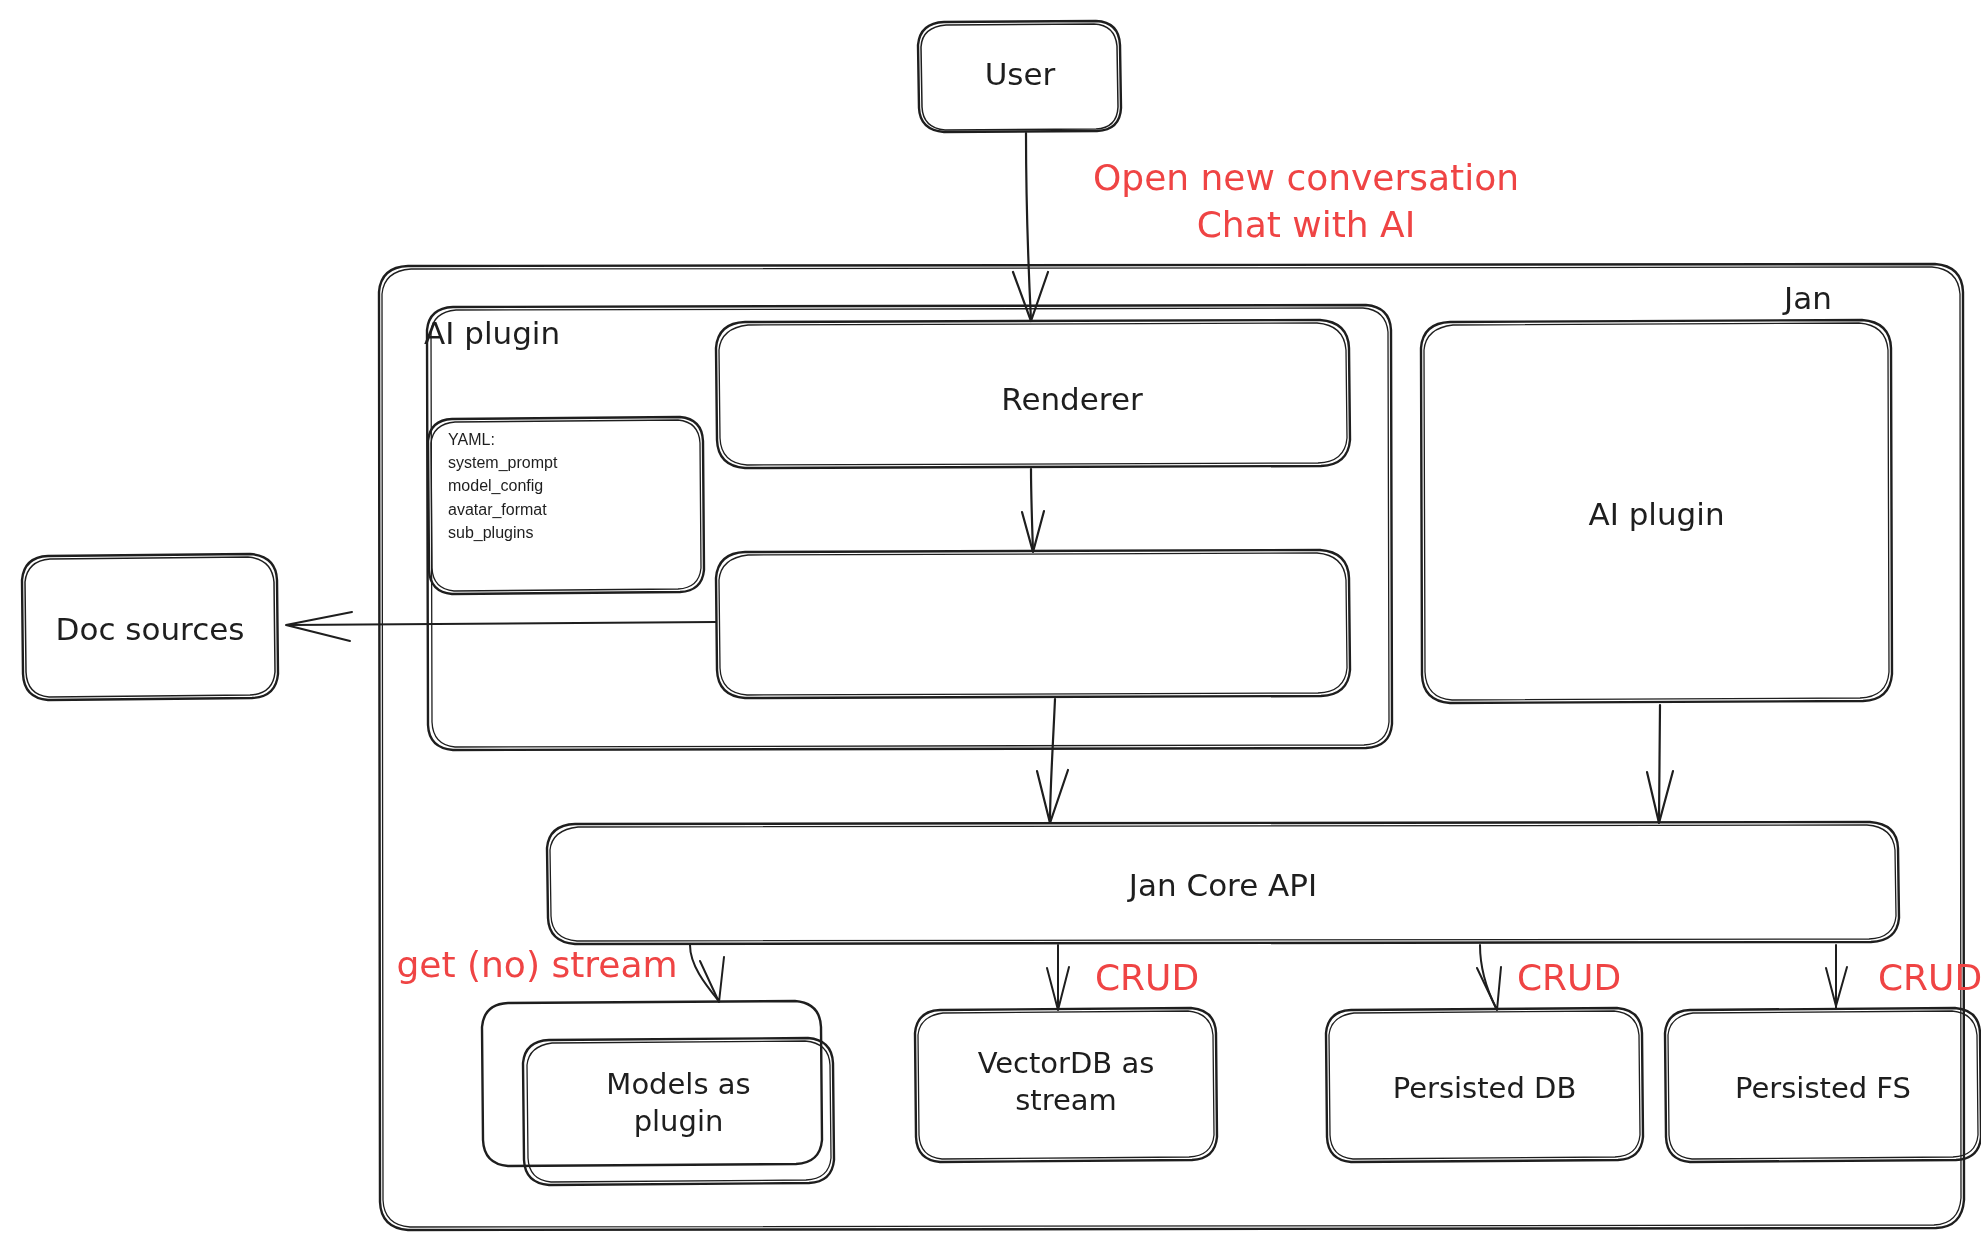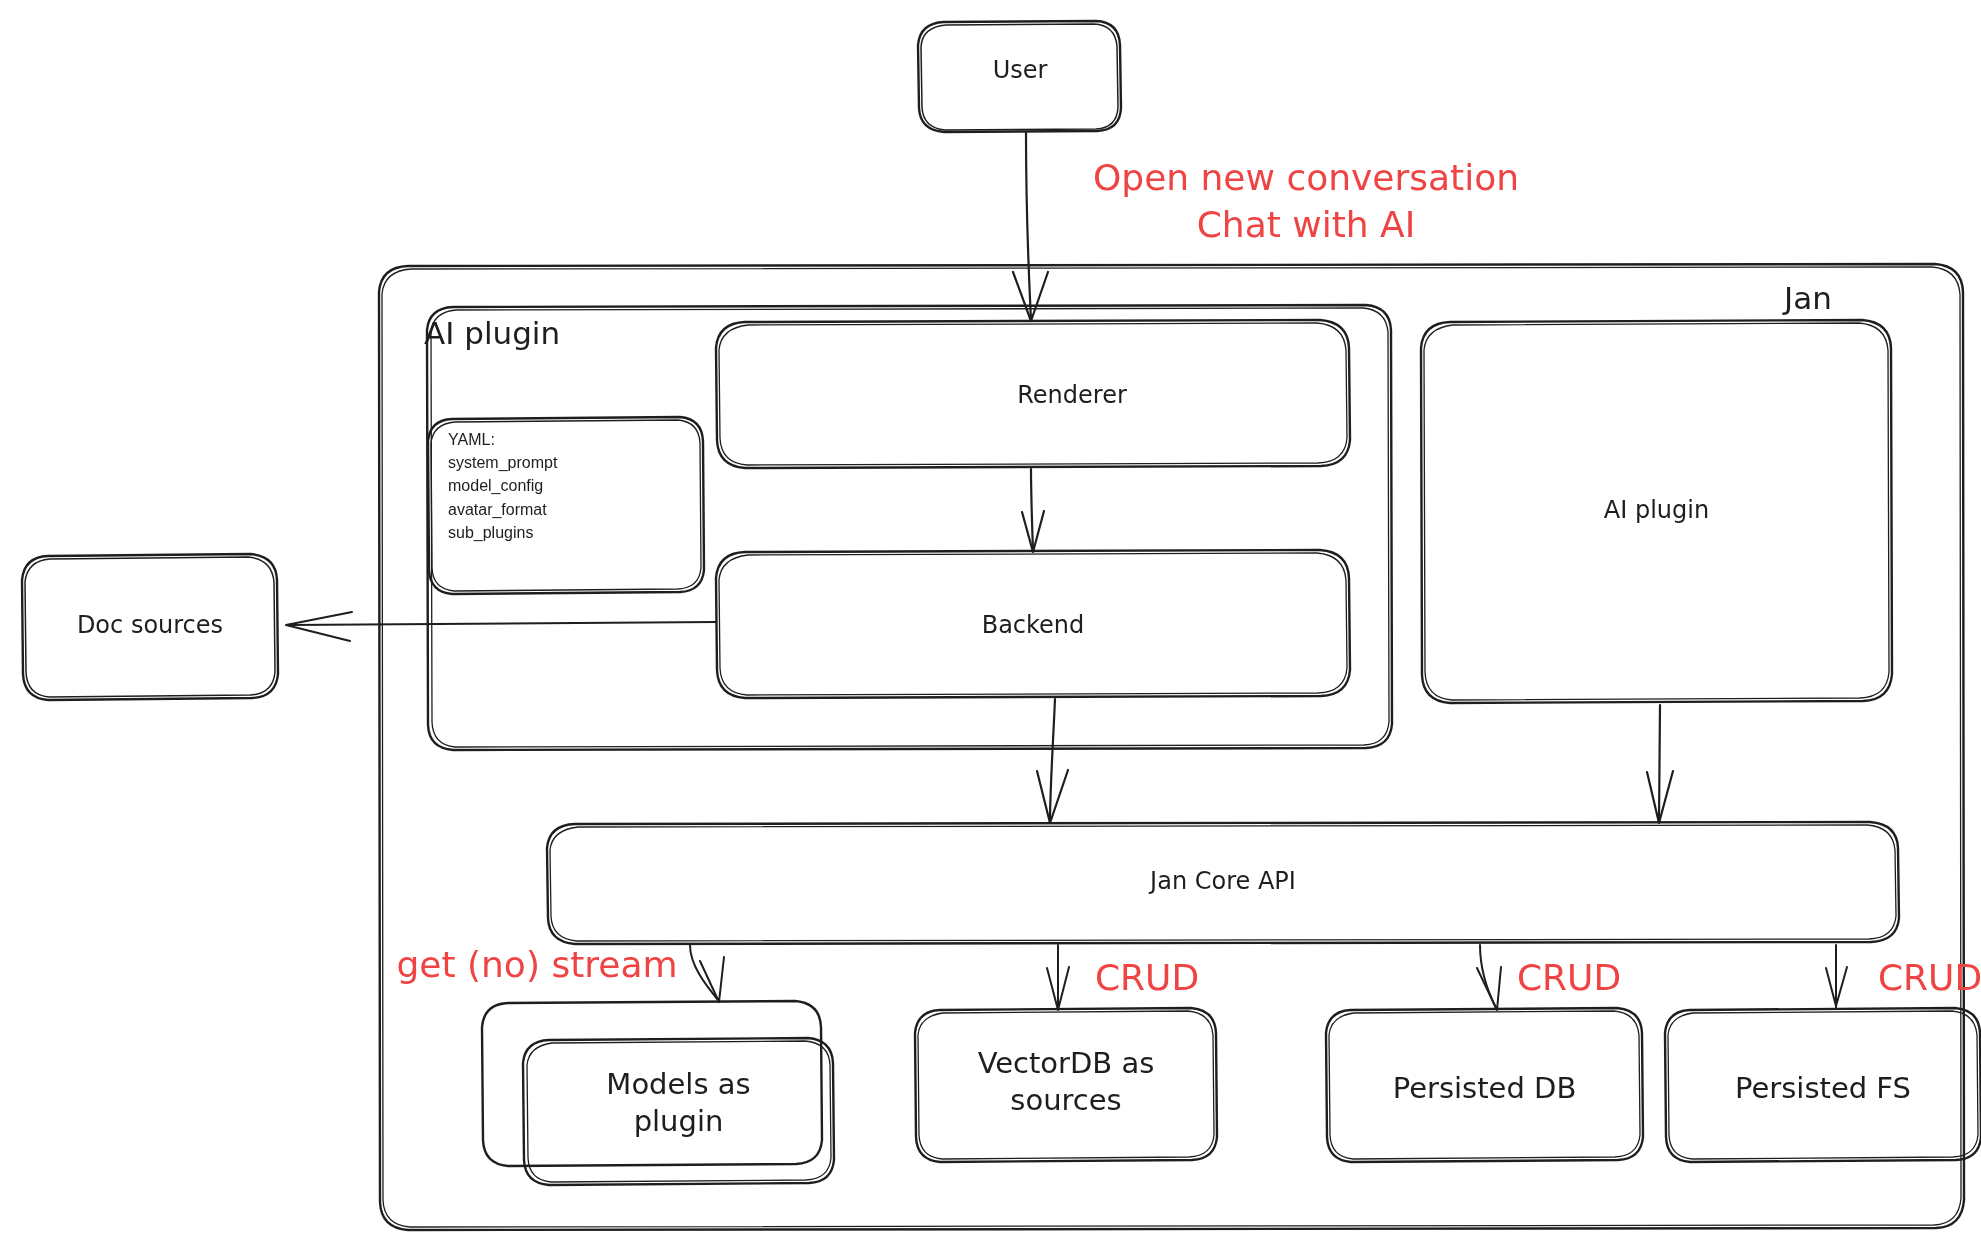--- a/index.html
+++ b/index.html
@@ -17,21 +17,21 @@
   .node-label{
     position:absolute;
     color:#1e1e1e;
     font-family:"DejaVu Sans", sans-serif;
     text-align:center;
     line-height:1.28;
     white-space:pre-line;
     pointer-events:none;
     user-select:none;
   }
-  .t-28{font-size:24px;}
+  .t-28{font-size:31px;}
   .t-26{font-size:29px;}
 
   .yaml-text{
     position:absolute;
     color:#1e1e1e;
     font-size:16px;
     line-height:1.45;
     text-align:left;
     white-space:pre-line;
     font-family:Liberation Sans, sans-serif;
@@ -191,35 +191,34 @@
   <div class="yaml-text" style="left:448px;top:428px;width:250px;">YAML:
 system_prompt
 model_config
 avatar_format
 sub_plugins</div>
   <div class="hit" style="left:428px;top:417px;width:276px;height:177px;"></div>
 
   <div class="node-label t-28" style="left:755px;top:380px;width:634px;">Renderer</div>
   <div class="hit" style="left:716px;top:320px;width:634px;height:148px;"></div>
 
-  <div class="node-label t-28" style="left:716px;top:610px;width:634px;">Backend</div>
   <div class="hit" style="left:716px;top:550px;width:634px;height:148px;"></div>
 
   <div class="node-label t-28" style="left:1421px;top:495px;width:471px;">AI plugin</div>
   <div class="hit" style="left:1421px;top:320px;width:471px;height:383px;"></div>
 
   <div class="node-label t-28" style="left:547px;top:866px;width:1352px;">Jan Core API</div>
   <div class="hit" style="left:547px;top:822px;width:1352px;height:122px;"></div>
 
   <div class="node-label t-26" style="left:523px;top:1066px;width:311px;">Models as
 plugin</div>
   <div class="hit" style="left:482px;top:1001px;width:352px;height:184px;"></div>
 
   <div class="node-label t-26" style="left:915px;top:1045px;width:302px;">VectorDB as
-sources</div>
+stream</div>
   <div class="hit" style="left:915px;top:1008px;width:302px;height:154px;"></div>
 
   <div class="node-label t-26" style="left:1326px;top:1070px;width:317px;">Persisted DB</div>
   <div class="hit" style="left:1326px;top:1008px;width:317px;height:154px;"></div>
 
   <div class="node-label t-26" style="left:1665px;top:1070px;width:316px;">Persisted FS</div>
   <div class="hit" style="left:1665px;top:1008px;width:316px;height:154px;"></div>
 
   <div class="edge-label" style="left:1046px;top:155px;width:520px;">Open new conversation
 Chat with AI</div>

